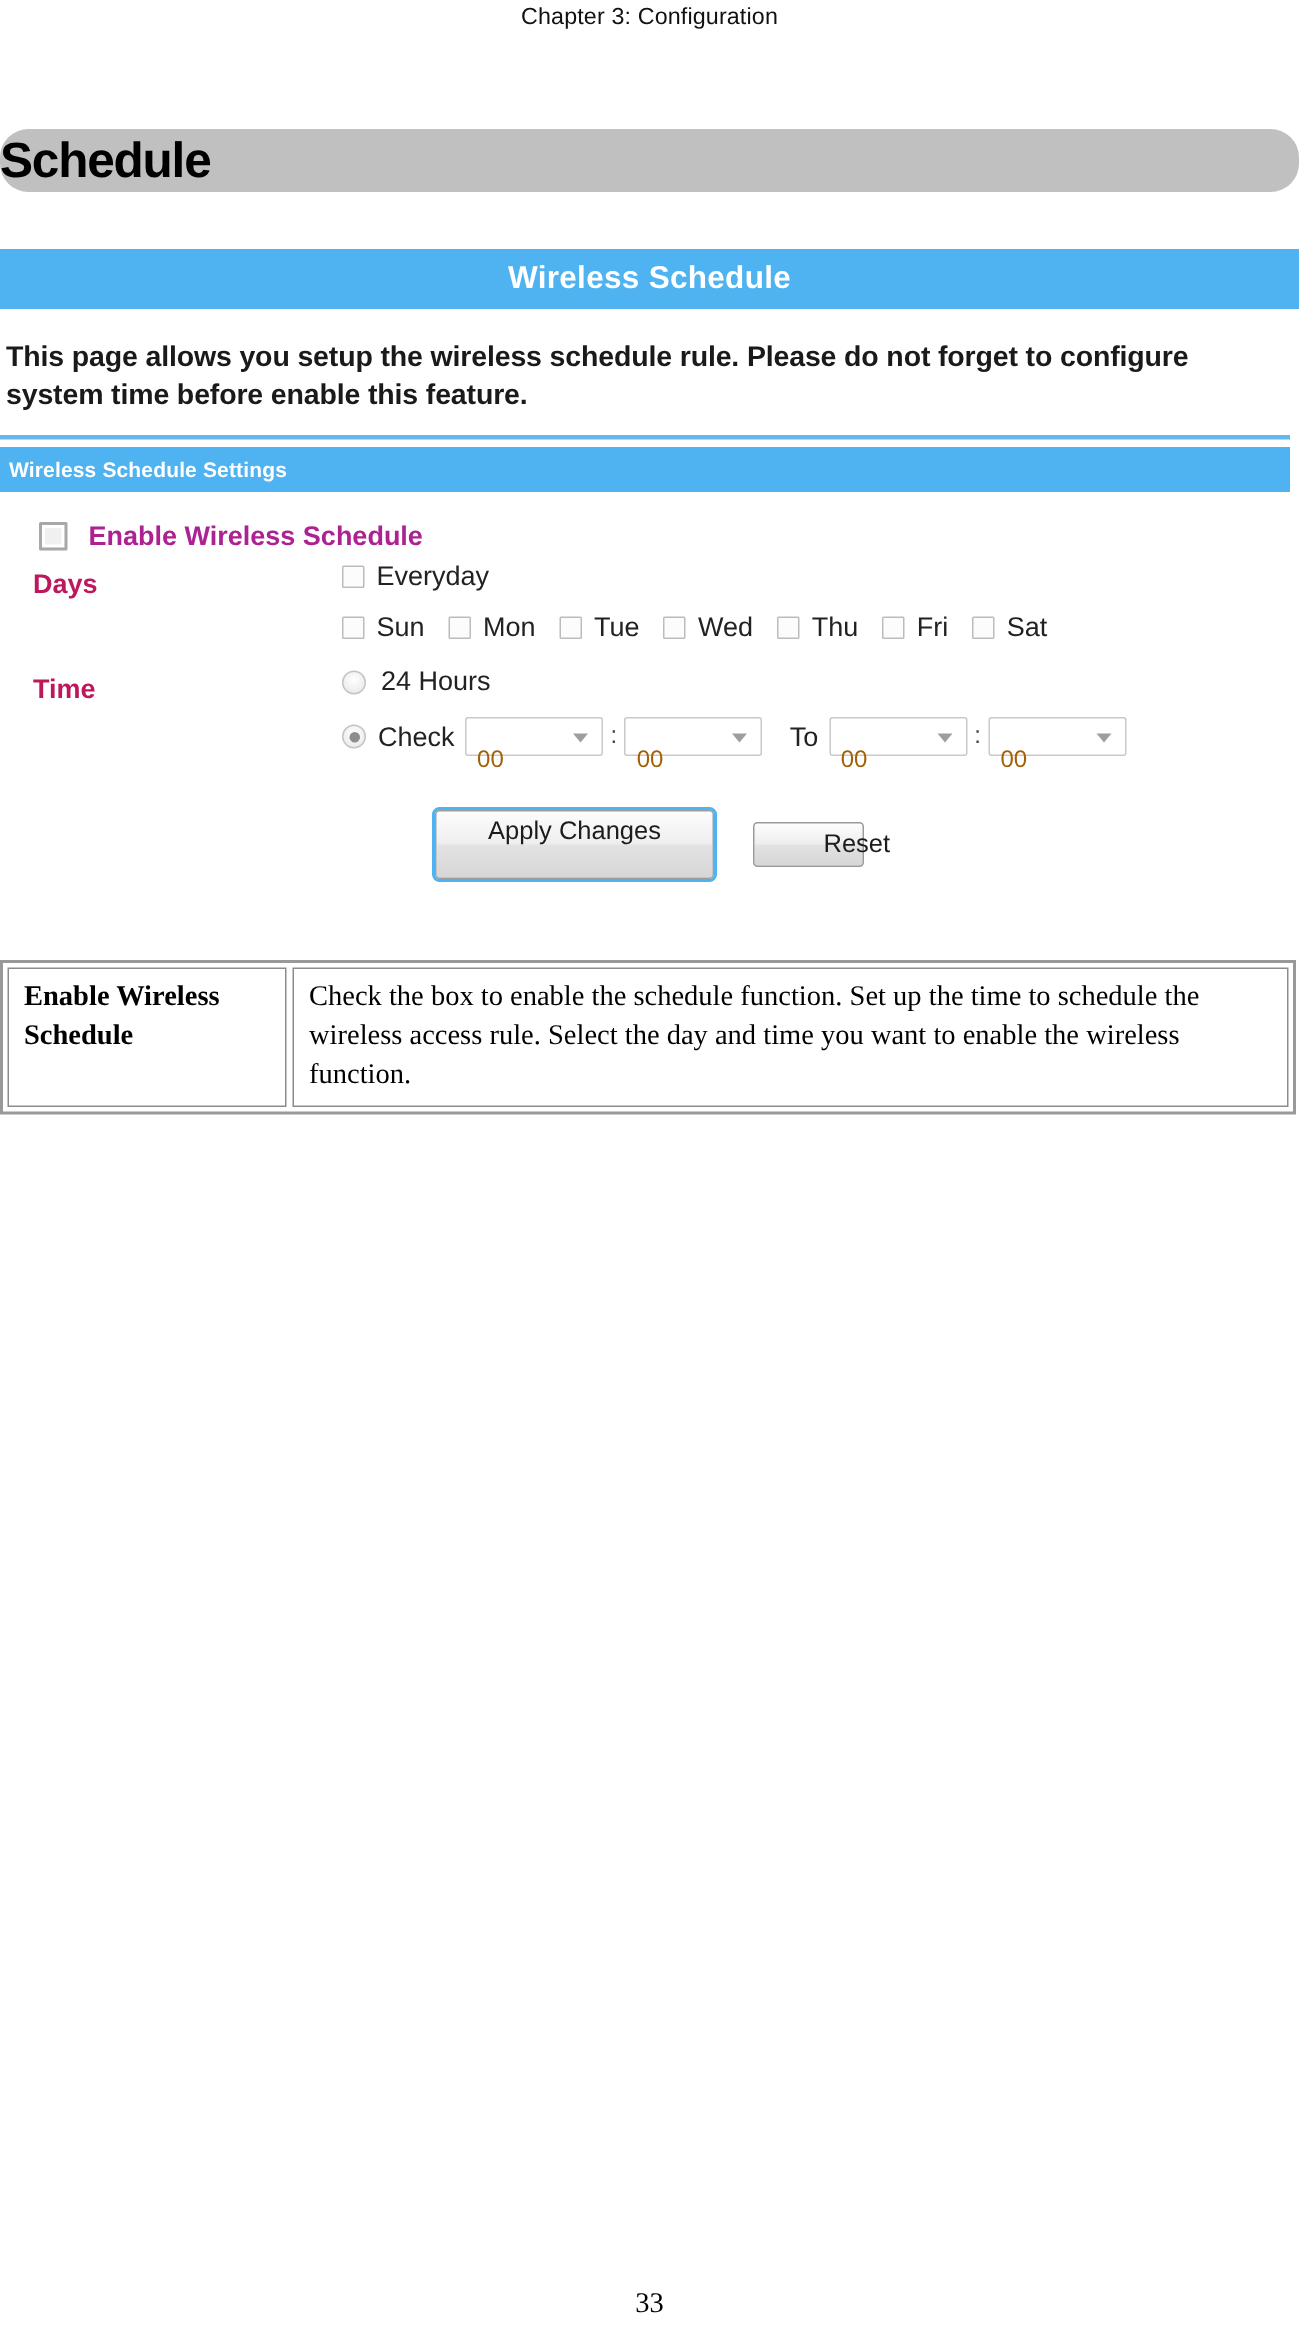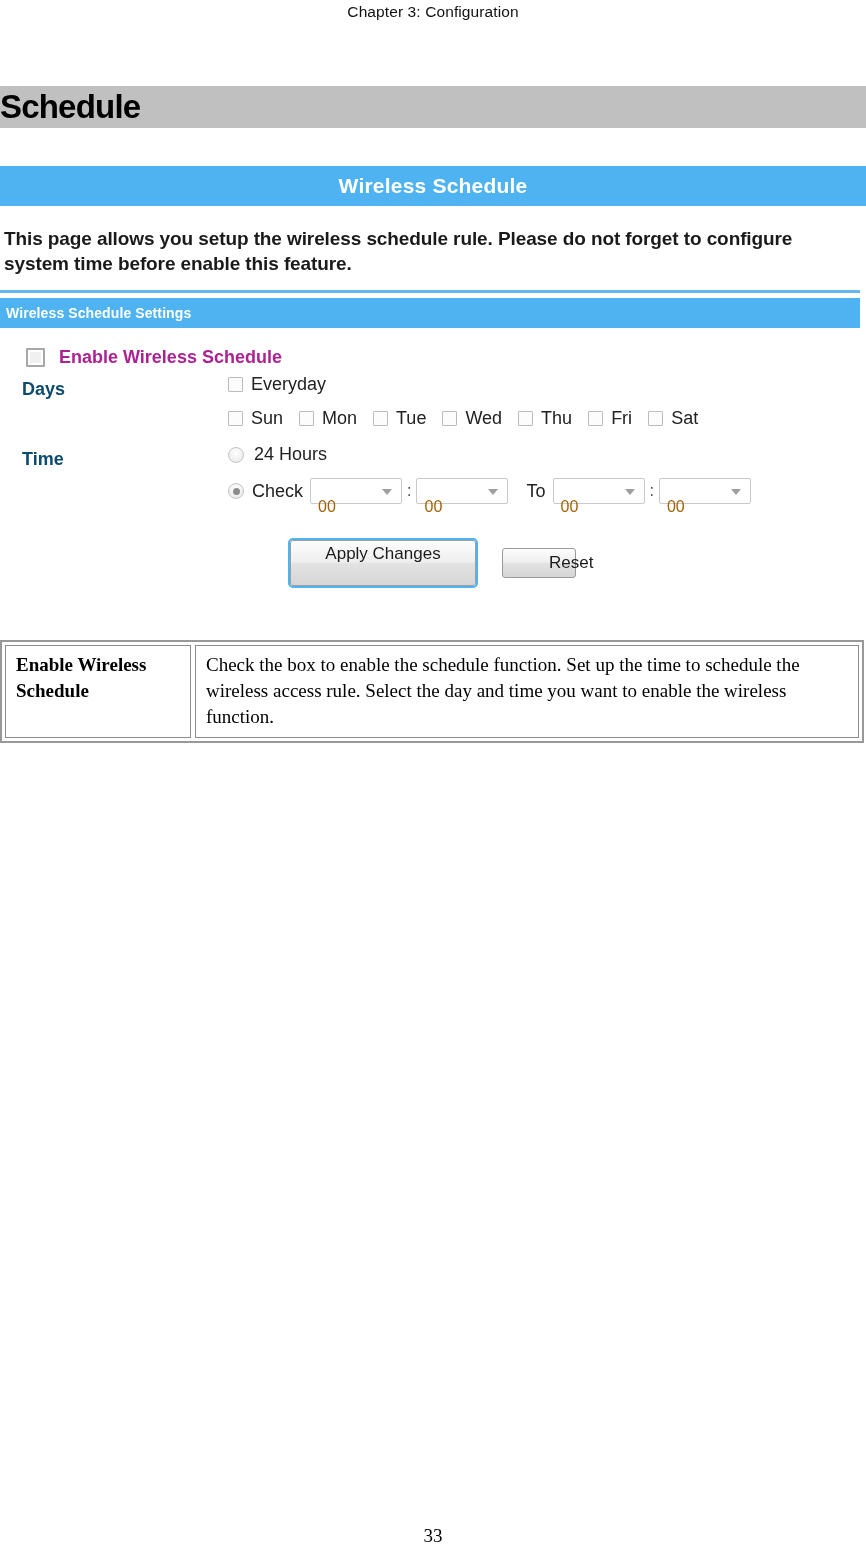--- a/index.html
+++ b/index.html
@@ -30,20 +30,21 @@
   }
 
   
   .title-band {
     position: absolute;
     top: 86px;
     left: 0;
     width: 866px;
     height: 42px;
     background: #c0c0c0;
+    border-radius: 19px;
   }
   .title-band-text {
     position: absolute;
     left: 0px;
     top: 1px;
     font-size: 33px;
     font-weight: bold;
     letter-spacing: -0.8px;
     color: #000;
     line-height: 40px;
@@ -110,21 +111,21 @@
   .row-enable {
     padding-left: 26px;
     align-items: center;
     height: 34px;
   }
   .field-label {
     width: 228px;
     min-width: 228px;
     padding-left: 22px;
     box-sizing: border-box;
-    color: #0c4a6e;
+    color: #be185d;
     font-weight: bold;
     font-size: 18px;
     line-height: 30px;
   }
   .field-content {
     flex: 1;
     display: flex;
     align-items: center;
     flex-wrap: nowrap;
   }

